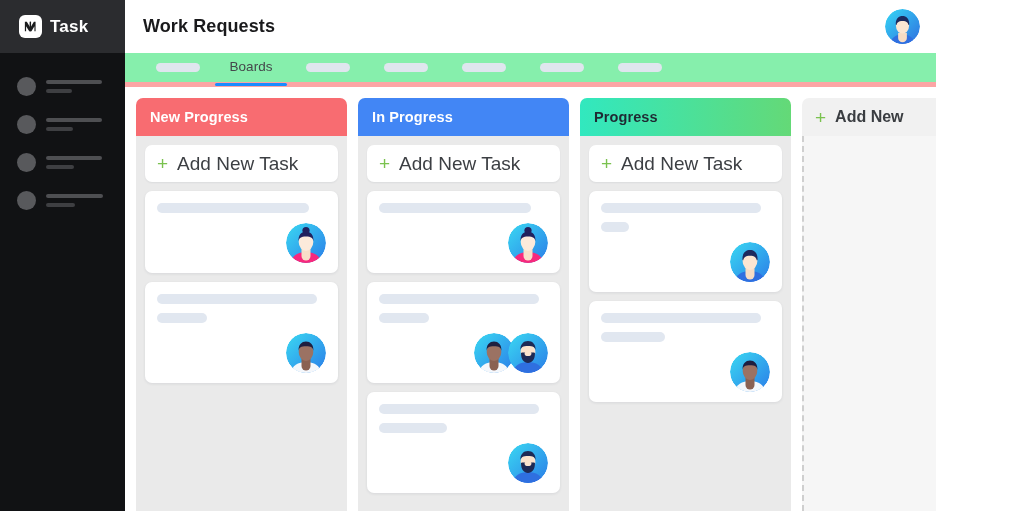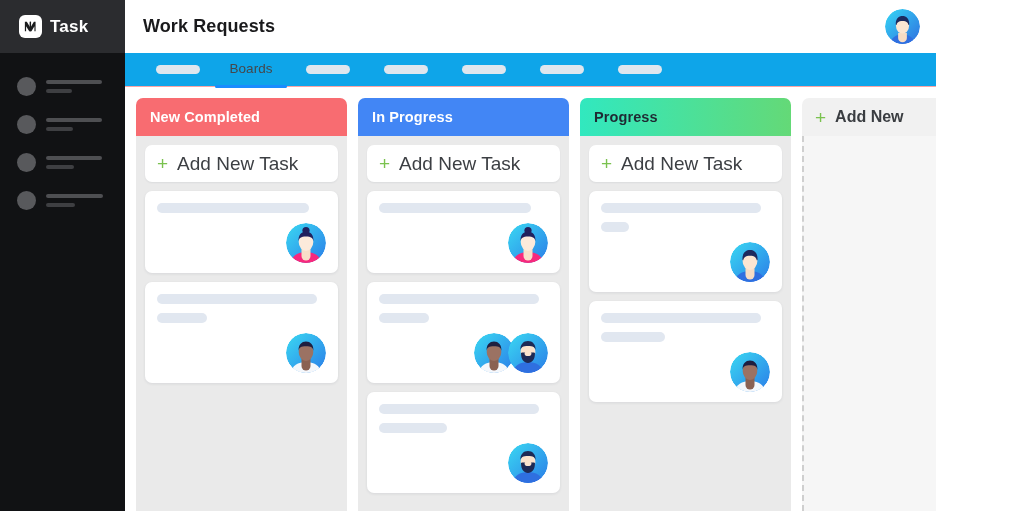--- a/index.html
+++ b/index.html
@@ -90,22 +90,22 @@
   }
   .avatar { border-radius: 50%; display: block; }
 
   .tabbar {
     height: 34px;
     flex: 0 0 34px;
     display: flex;
     align-items: center;
     gap: 0;
     padding-left: 18px;
-    border-bottom: 1px solid #fca5a5;
-    background: #0ea5e9;
+    border-bottom: 5px solid #fca5a5;
+    background: #86efac;
   }
   .tab {
     height: 34px;
     display: flex;
     align-items: center;
     justify-content: center;
     position: relative;
   }
   .tab-pill {
     width: 44px; height: 9px;
@@ -322,21 +322,21 @@
         <span class="tab-pill"></span>
       </div>
       <div class="tab" style="width:78px">
         <span class="tab-pill"></span>
       </div>
     </nav>
 
     <section class="board">
 
       <div class="column">
-        <div class="col-head" style="background:#f86c71;color:#ffffff">New Completed</div>
+        <div class="col-head" style="background:#f86c71;color:#ffffff">New Progress</div>
         <div class="col-body">
           <div class="add-task">
             <span class="plus">+</span>
             <span class="add-task-label">Add New Task</span>
           </div>
 
           <div class="card">
             <div class="bars">
               <span class="bar" style="width:152px"></span>
             </div>

